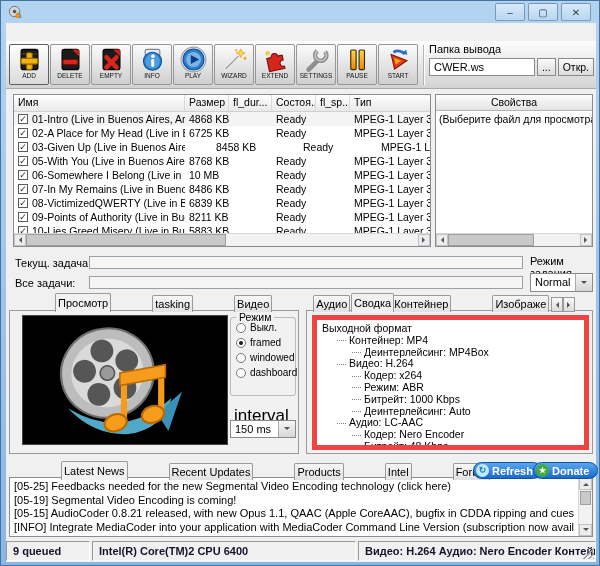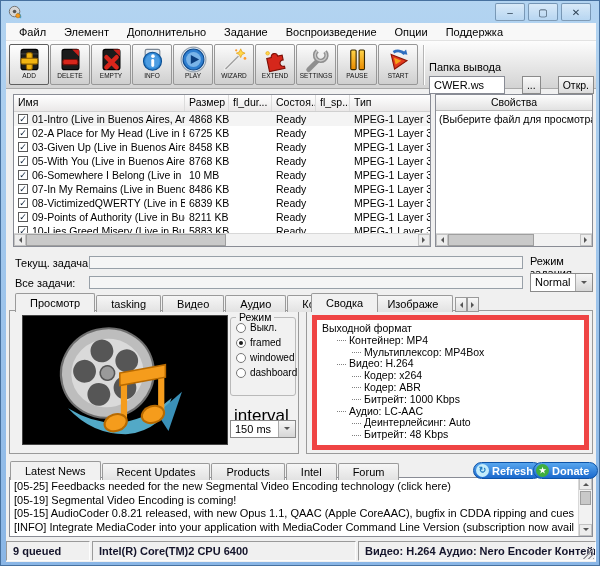--- a/index.html
+++ b/index.html
@@ -15,23 +15,23 @@
   .menubar{position:absolute;left:0;top:0;width:590px;height:18px;background:#f8f8f8;border-bottom:1px solid #e2e2e2;display:flex;align-items:center;padding-left:4px;box-sizing:border-box;}
   .menu-item{padding:2px 9px;}
   .toolbar{position:absolute;left:0;top:18px;width:590px;height:48px;background:linear-gradient(#fdfdfd,#d3d3d3);border-bottom:1px solid #aaa;box-sizing:border-box;}
   .tb-row{position:absolute;left:3px;top:3px;display:flex;gap:1px;}
   .tb-btn{width:40px;height:41px;border:1px solid #979797;border-radius:2px;background:linear-gradient(#fbfbfb,#cfcfcf);display:flex;flex-direction:column;align-items:center;justify-content:flex-start;box-sizing:border-box;}
   .tb-btn.pressed{border-color:#5f5f5f;background:linear-gradient(#ffffff,#dadada);}
   .tb-ico{width:27px;height:27px;margin-top:1px;}
   .tb-ico svg{width:27px;height:27px;display:block;}
   .tb-label{font-size:6.5px;color:#111;margin-top:-1px;}
   .tb-sep{position:absolute;left:417px;top:4px;width:1px;height:40px;background:#b5b5b5;border-right:1px solid #fff;}
-  .outbox{position:absolute;left:423px;top:20px;width:165px;}
+  .outbox{position:absolute;left:423px;top:2px;width:165px;}
   .outbox .lbl{display:block;margin-bottom:3px;}
-  .out-row{display:flex;gap:17px;}
+  .out-row{display:flex;gap:2px;}
   .sunken{border:1px solid #898c95;background:#fff;height:18px;box-sizing:border-box;}
   .out-val{flex:1;padding:2px 4px;white-space:nowrap;overflow:hidden;}
   .mini-btn{height:18px;border:1px solid #8a8a8a;background:linear-gradient(#fafafa,#dcdcdc);display:flex;align-items:center;justify-content:center;font-size:10.5px;padding:0 4px;box-sizing:border-box;}
   
   .listview{position:absolute;left:7px;top:71px;width:418px;height:153px;background:#fff;border:1px solid #898c95;box-sizing:border-box;display:flex;flex-direction:column;}
   .lv-header{display:flex;height:16px;flex:none;background:linear-gradient(#ffffff,#eae8e8);border-bottom:1px solid #d0d0d0;}
   .lv-hcol{font-size:10.5px;padding:1px 4px;border-right:1px solid #dcdcdc;box-sizing:border-box;white-space:nowrap;overflow:hidden;flex:none;}
   .lv-body{flex:1;overflow:hidden;}
   .lv-row{display:flex;height:14px;align-items:center;font-size:10.5px;}
   .lv-row:first-child{background:#f4f4f4;}
@@ -52,40 +52,40 @@
   .props-header{height:16px;flex:none;background:linear-gradient(#fdfdfd,#e2e2e2);border-bottom:1px solid #b5b5b5;text-align:center;font-size:10.5px;padding-top:1px;box-sizing:border-box;}
   .props-body{flex:1;padding:2px 3px;font-size:10.5px;white-space:nowrap;overflow:hidden;}
   
   .task-label{position:absolute;font-size:11px;}
   .pbar{position:absolute;left:83px;width:434px;height:13px;border:1px solid #98a0a8;background:#f5f5f5;box-sizing:border-box;}
   .combo{position:absolute;display:flex;border:1px solid #8a8a8a;background:#fff;align-items:stretch;box-sizing:border-box;}
   .combo .val{flex:1;padding:2px 4px;font-size:11px;white-space:nowrap;overflow:hidden;}
   .combo .btn{width:16px;background:linear-gradient(#f6f6f6,#d6d6d6);border-left:1px solid #aaa;display:flex;align-items:center;justify-content:center;flex:none;}
   
   .tabstrip{position:absolute;display:flex;align-items:flex-end;z-index:3;}
-  .tab{height:17px;padding:0 14px;display:inline-flex;align-items:center;border:1px solid #9a9a9a;border-bottom:none;border-radius:2px 2px 0 0;background:linear-gradient(#f6f6f6,#e2e2e2);margin-right:1px;font-size:11px;white-space:nowrap;box-sizing:border-box;}
+  .tab{height:17px;padding:0 2px;display:inline-flex;align-items:center;border:1px solid #9a9a9a;border-bottom:none;border-radius:2px 2px 0 0;background:linear-gradient(#f6f6f6,#e2e2e2);margin-right:1px;font-size:11px;white-space:nowrap;box-sizing:border-box;margin-left:40px;}
   .tab.active{height:19px;background:#f1f1f1;}
   .tab-arrows{display:flex;margin-left:1px;}
   .tab-arrow{width:12px;height:15px;border:1px solid #9a9a9a;background:linear-gradient(#f8f8f8,#dcdcdc);display:flex;align-items:center;justify-content:center;box-sizing:border-box;}
   .panel{position:absolute;border:1px solid #9a9a9a;background:#f1f1f1;box-sizing:border-box;z-index:2;}
   #panel-preview{left:3px;top:287px;width:290px;height:144px;}
   #panel-summary{left:300px;top:287px;width:287px;height:144px;}
   .preview-screen{position:absolute;left:12px;top:4px;width:206px;height:130px;background:#000;border:1px solid #444;box-sizing:border-box;display:flex;align-items:center;justify-content:center;overflow:hidden;}
   .groupbox{position:absolute;left:220px;top:6px;width:66px;height:79px;border:1px solid #b9b9b9;border-radius:3px;box-sizing:border-box;}
   .groupbox .legend{position:absolute;left:5px;top:-7px;background:#f1f1f1;padding:0 3px;font-size:10.5px;}
   .radio-row{display:flex;align-items:center;font-size:10px;margin:4px 0 0 5px;white-space:nowrap;}
   .radio{width:10px;height:10px;border-radius:50%;border:1px solid #777;background:#fff;display:inline-block;position:relative;margin-right:4px;flex:none;box-sizing:border-box;}
   .radio.sel::after{content:"";position:absolute;left:2px;top:2px;width:4px;height:4px;border-radius:50%;background:#1a1a1a;}
   .interval-lbl{position:absolute;left:224px;top:95px;font-size:17px;}
   
   .treebox{position:absolute;left:5px;top:4px;width:277px;height:135px;border:5px solid #ef4444;background:#fff;box-sizing:border-box;padding:3px 2px;overflow:hidden;}
   .tree-item{font-size:10.5px;line-height:11.8px;white-space:nowrap;display:flex;align-items:center;}
   .tree-item .dash{display:inline-block;width:9px;border-top:1px dotted #808080;margin-right:3px;flex:none;}
   
-  #news-tabs{left:4px;top:438px;}
+  #news-tabs{left:15px;top:438px;}
   .pill{position:absolute;top:439px;height:17px;display:flex;align-items:center;gap:3px;padding:0 8px 0 2px;border-radius:9px;background:linear-gradient(#58a6ee,#1a69cd);border:1px solid #0d53a6;color:#fff;font-size:11px;font-weight:bold;box-sizing:border-box;z-index:3;}
   .pill .ic{width:13px;height:13px;border-radius:50%;display:flex;align-items:center;justify-content:center;flex:none;font-size:9px;line-height:1;}
   #refresh-btn{left:467px;}
   #donate-btn{left:527px;}
   #refresh-btn .ic{background:#c3ecfb;color:#1d7ac2;}
   #donate-btn .ic{background:#3fae3f;color:#fff;font-size:8px;}
   .newsbox{position:absolute;left:3px;top:454px;width:584px;height:60px;border:1px solid #898c95;background:#fff;box-sizing:border-box;display:flex;z-index:2;}
   .news-list{flex:1;padding:2px 4px;overflow:hidden;}
   .news-item{font-size:11px;line-height:13.5px;white-space:nowrap;overflow:hidden;}
   .vscroll{width:13px;flex:none;background:#f2f2f2;border-left:1px solid #d8d8d8;display:flex;flex-direction:column;}
@@ -114,29 +114,20 @@
         </svg>
     </span>
     <span class="win-controls" id="win-controls">
         <span class="win-btn">–</span>
         <span class="win-btn">▢</span>
         <span class="win-btn">✕</span>
       </span>
   </div>
 
   <div class="client">
-    <div class="menubar" id="menubar">
-        <span class="menu-item">Файл</span>
-        <span class="menu-item">Элемент</span>
-        <span class="menu-item">Дополнительно</span>
-        <span class="menu-item">Задание</span>
-        <span class="menu-item">Воспроизведение</span>
-        <span class="menu-item">Опции</span>
-        <span class="menu-item">Поддержка</span>
-      </div>
 
     <div class="toolbar">
       <div class="tb-row" id="toolbar-buttons">
           <div class="tb-btn pressed">
             <span class="tb-ico">
               <svg viewBox="0 0 24 24">
                 <rect x="4.5" y="3" width="15" height="18" rx="2" fill="#1b1b1b" stroke="#000"></rect>
                 <path d="M4.5 7 h15" stroke="#3d3d3d"></path>
                 <rect x="9.3" y="6" width="5.2" height="15" rx="1.4" fill="#f2b411" stroke="#8a5e00"></rect>
                 <rect x="4.4" y="10.9" width="15" height="5.2" rx="1.4" fill="#f2b411" stroke="#8a5e00"></rect>
@@ -288,21 +279,21 @@
             <div class="lv-cell" style="width: 43px;"></div>
             <div class="lv-cell" style="width: 44px;">Ready</div>
             <div class="lv-cell" style="width: 34px;"></div>
             <div class="lv-cell" style="width: 76px; flex: 1 1 0%;">MPEG-1 Layer 3</div>
           </div>
           <div class="lv-row">
             <div class="lv-cell name-cell" style="width: 171px;">
               <span class="cb checked"></span>
               <span>03-Given Up (Live in Buenos Aires,...</span>
             </div>
-            <div class="lv-cell" style="width: 44px;">8458 KB</div>
+            <div class="lv-cell" style="width: 44px; margin-left: 27px;">8458 KB</div>
             <div class="lv-cell" style="width: 43px;"></div>
             <div class="lv-cell" style="width: 44px;">Ready</div>
             <div class="lv-cell" style="width: 34px;"></div>
             <div class="lv-cell" style="width: 76px; flex: 1 1 0%;">MPEG-1 Layer 3</div>
           </div>
           <div class="lv-row">
             <div class="lv-cell name-cell" style="width: 171px;">
               <span class="cb checked"></span>
               <span>05-With You (Live in Buenos Aires,...</span>
             </div>
@@ -484,45 +475,49 @@
       <div class="treebox" id="summary-tree">
           <div class="tree-item" style="padding-left: 3px;">
             <span>Выходной формат</span>
           </div>
           <div class="tree-item" style="padding-left: 18px;">
             <span class="dash"></span>
             <span>Контейнер: MP4</span>
           </div>
           <div class="tree-item" style="padding-left: 33px;">
             <span class="dash"></span>
-            <span>Мультиплексор: MP4Box</span>
+            <span>Деинтерлейсинг: MP4Box</span>
           </div>
           <div class="tree-item" style="padding-left: 18px;">
             <span class="dash"></span>
             <span>Видео: H.264</span>
           </div>
           <div class="tree-item" style="padding-left: 33px;">
             <span class="dash"></span>
             <span>Кодер: x264</span>
           </div>
           <div class="tree-item" style="padding-left: 33px;">
             <span class="dash"></span>
-            <span>Кодер: ABR</span>
+            <span>Режим: ABR</span>
           </div>
           <div class="tree-item" style="padding-left: 33px;">
             <span class="dash"></span>
             <span>Битрейт: 1000 Kbps</span>
           </div>
+          <div class="tree-item" style="padding-left: 33px;">
+            <span class="dash"></span>
+            <span>Деинтерлейсинг: Auto</span>
+          </div>
           <div class="tree-item" style="padding-left: 18px;">
             <span class="dash"></span>
             <span>Аудио: LC-AAC</span>
           </div>
           <div class="tree-item" style="padding-left: 33px;">
             <span class="dash"></span>
-            <span>Деинтерлейсинг: Auto</span>
+            <span>Кодер: Nero Encoder</span>
           </div>
           <div class="tree-item" style="padding-left: 33px;">
             <span class="dash"></span>
             <span>Битрейт: 48 Kbps</span>
           </div>
         </div>
     </div>
 
     <div class="tabstrip" id="news-tabs">
         <div class="tab active">Latest News</div>

